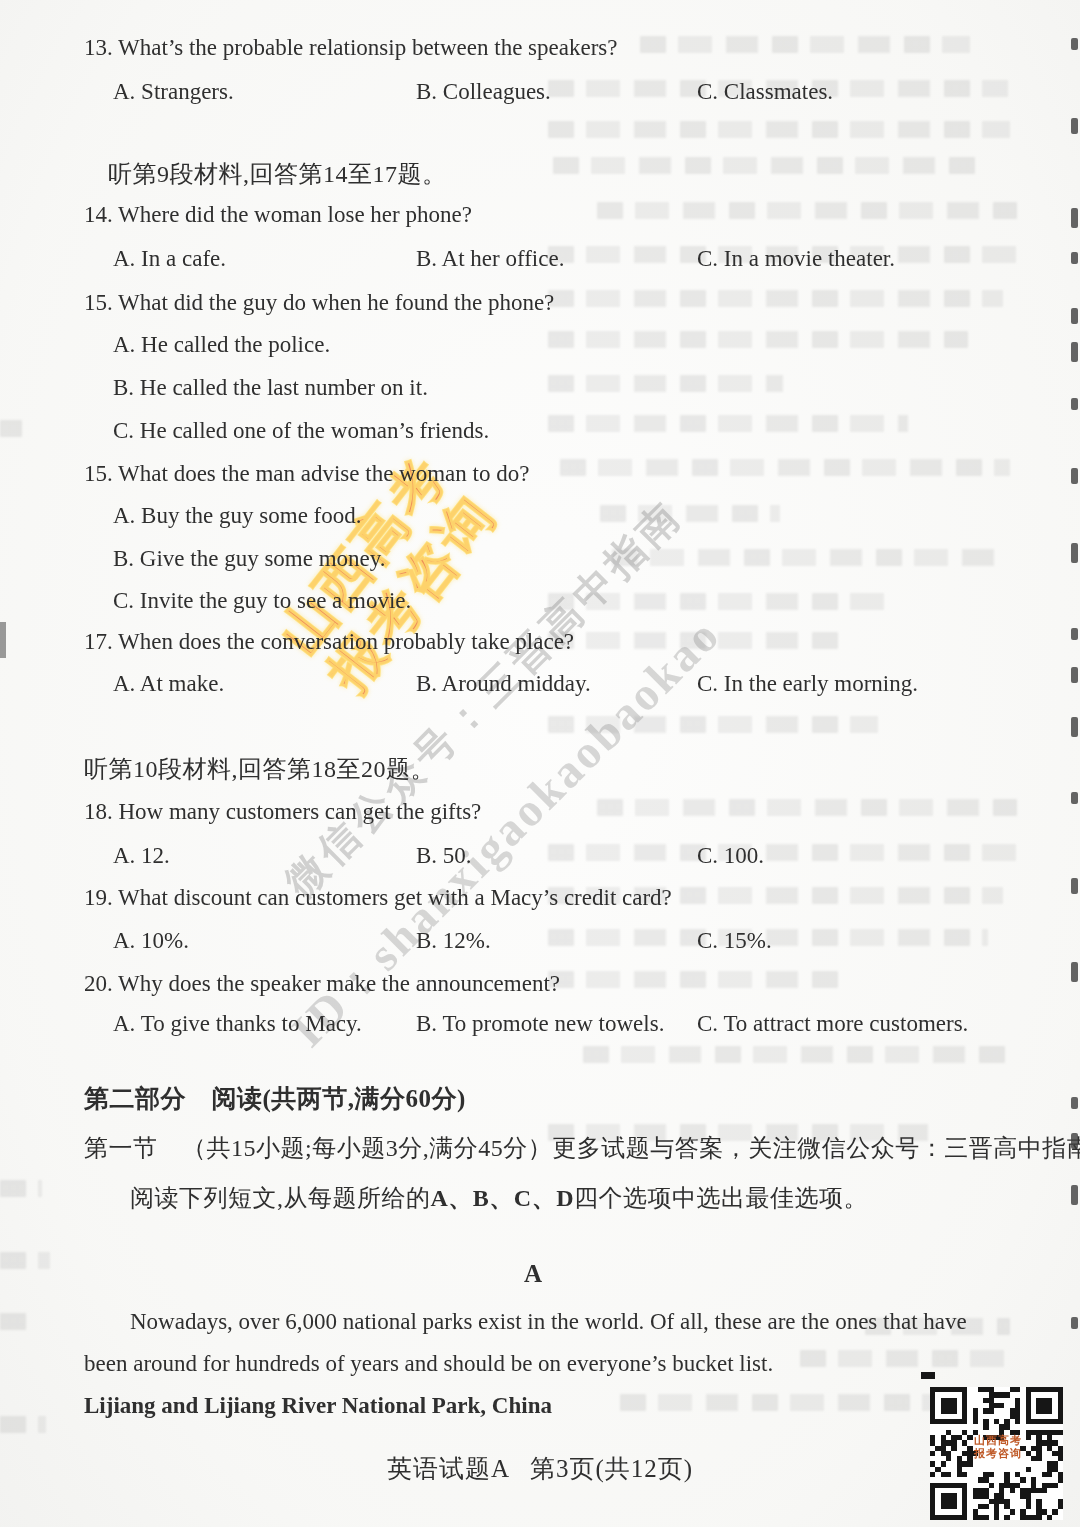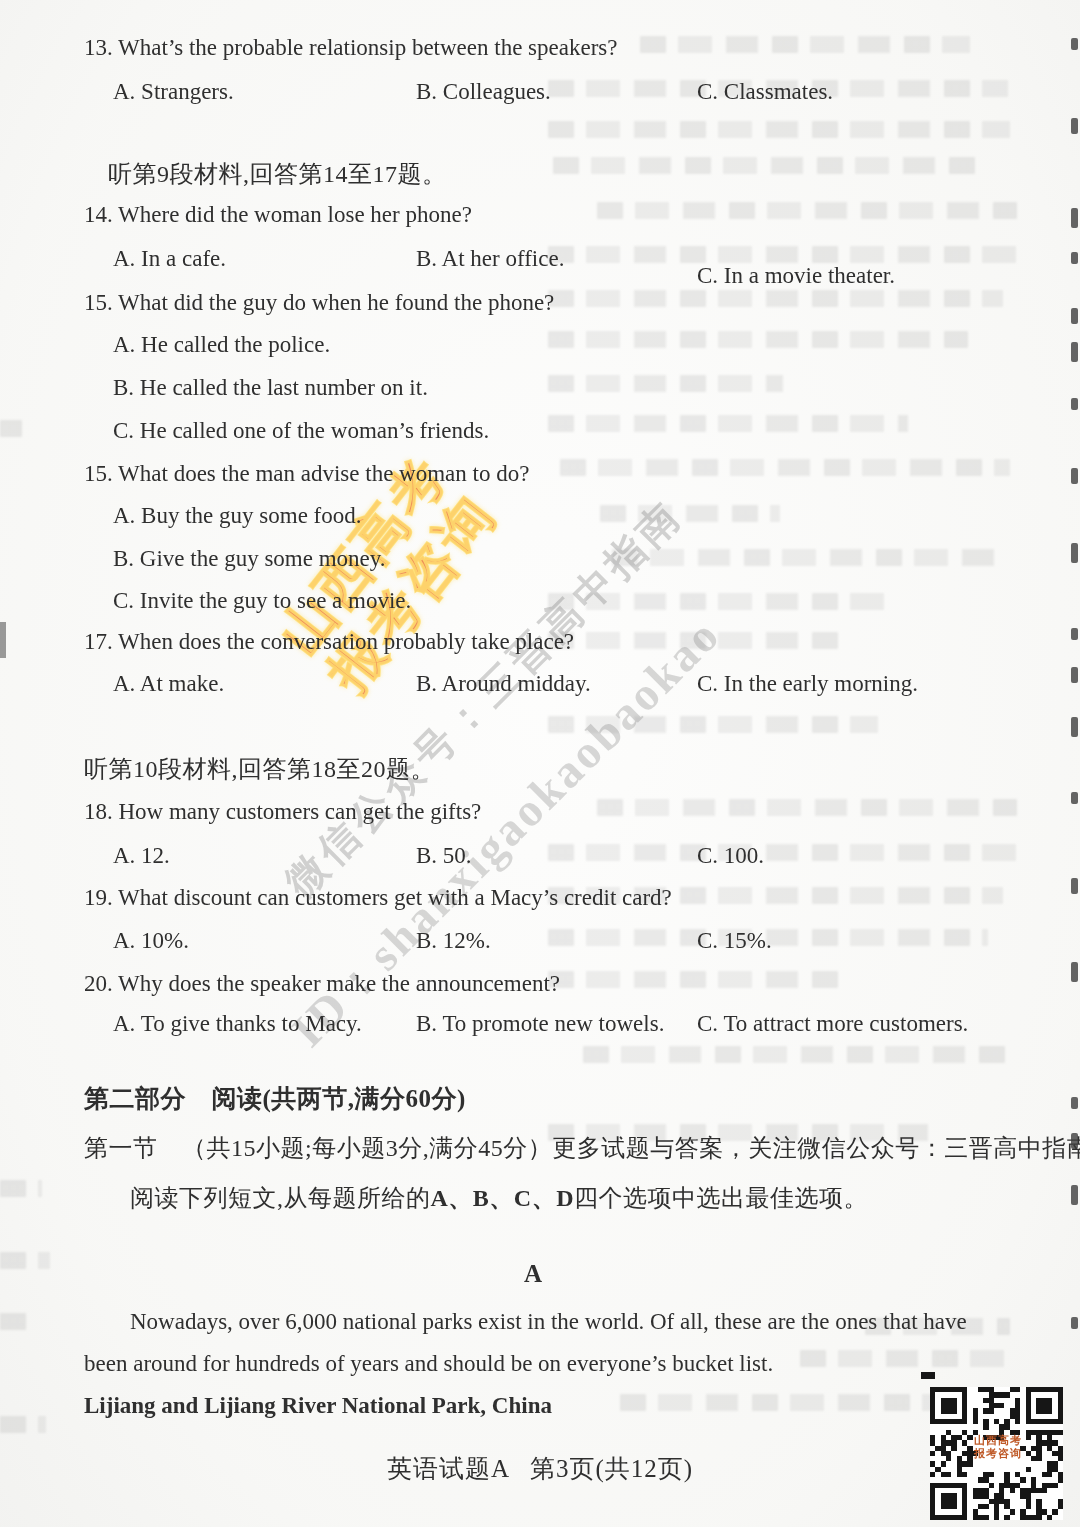--- a/index.html
+++ b/index.html
@@ -69,21 +69,21 @@
 <div class="t" style="left:84px;top:34px;">13. What’s the probable relationsip between the speakers?</div>
 <div class="opt" style="left:113px;top:79px;">A. Strangers.</div>
 <div class="opt" style="left:416px;top:79px;">B. Colleagues.</div>
 <div class="opt" style="left:697px;top:79px;">C. Classmates.</div>
 
 <div class="t cjk" style="left:84px;top:160px;margin-left:24px;">听第9段材料,回答第14至17题。</div>
 
 <div class="t" style="left:84px;top:201px;">14. Where did the woman lose her phone?</div>
 <div class="opt" style="left:113px;top:246px;">A. In a cafe.</div>
 <div class="opt" style="left:416px;top:246px;text-align:right;">B. At her office.</div>
-<div class="opt" style="left:697px;top:246px;margin-top:17px;">C. In a movie theater.</div>
+<div class="opt" style="left:697px;top:246px;">C. In a movie theater.</div>
 
 <div class="t" style="left:84px;top:289px;">15. What did the guy do when he found the phone?</div>
 <div class="opt" style="left:113px;top:332px;">A. He called the police.</div>
 <div class="opt" style="left:113px;top:375px;">B. He called the last number on it.</div>
 <div class="opt" style="left:113px;top:418px;">C. He called one of the woman’s friends.</div>
 
 <div class="t" style="left:84px;top:460px;">15. What does the man advise the woman to do?</div>
 <div class="opt" style="left:113px;top:503px;">A. Buy the guy some food.</div>
 <div class="opt" style="left:113px;top:546px;">B. Give the guy some money.</div>
 <div class="opt" style="left:113px;top:588px;">C. Invite the guy to see a movie.</div>

